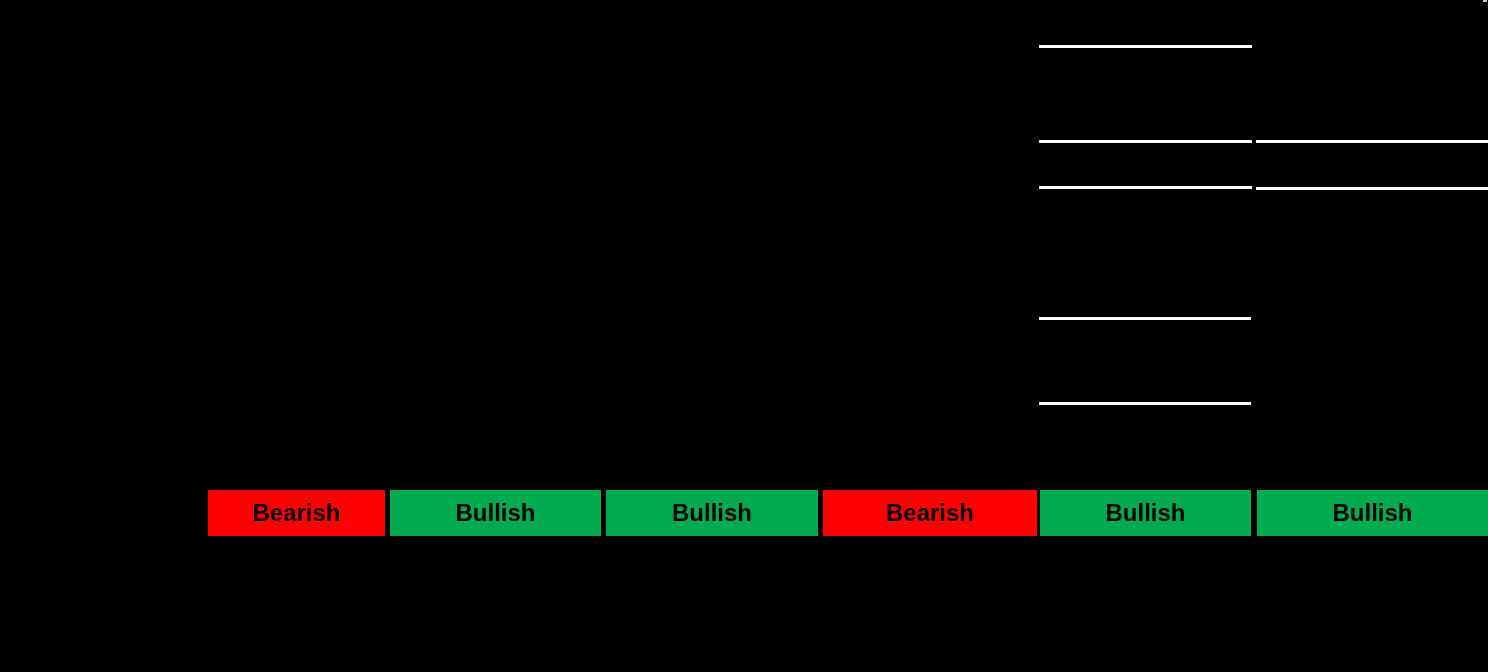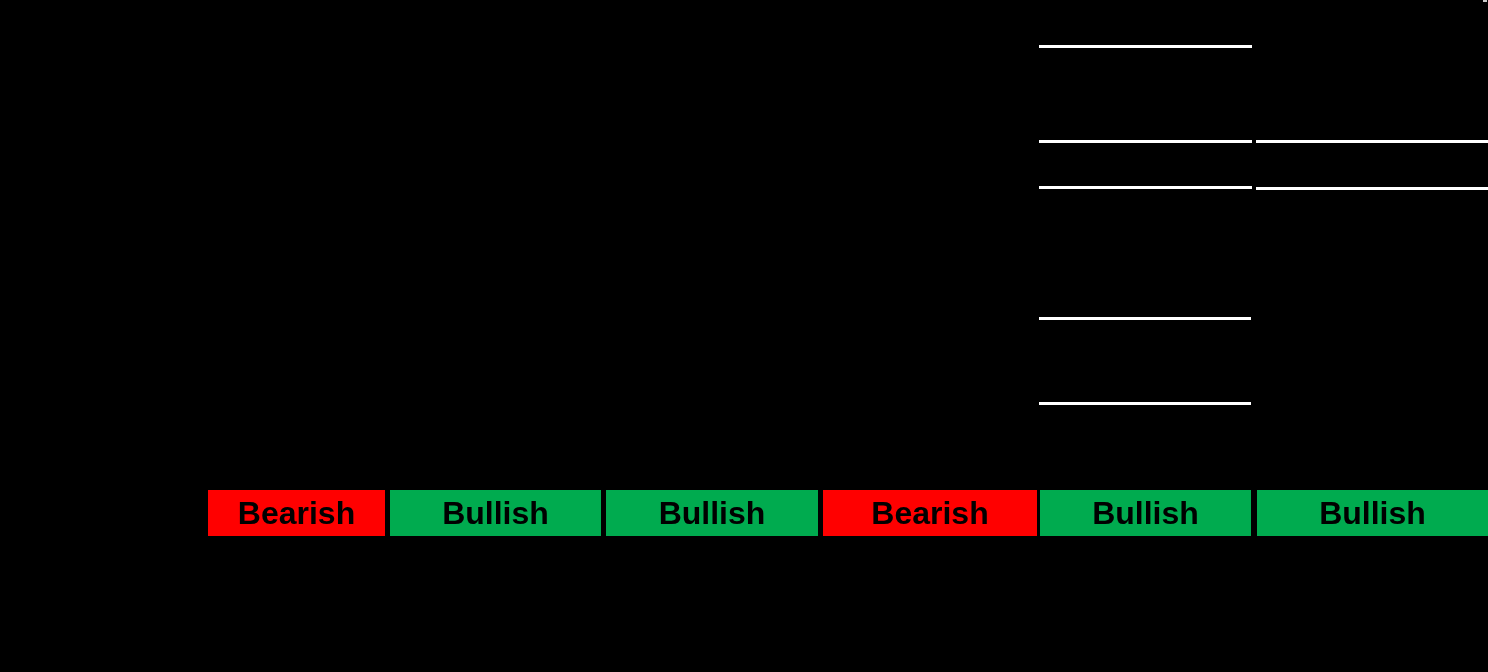--- a/index.html
+++ b/index.html
@@ -14,21 +14,21 @@
     background: #000000;
     overflow: hidden;
     font-family: "Liberation Sans", sans-serif;
   }
   .signal-cell {
     position: absolute;
     display: flex;
     align-items: center;
     justify-content: center;
     font-weight: bold;
-    font-size: 32px;
+    font-size: 24px;
     color: #000000;
     line-height: 1;
     box-sizing: border-box;
   }
   .rule-line {
     position: absolute;
     background: #ffffff;
   }
 </style>
 </head>

